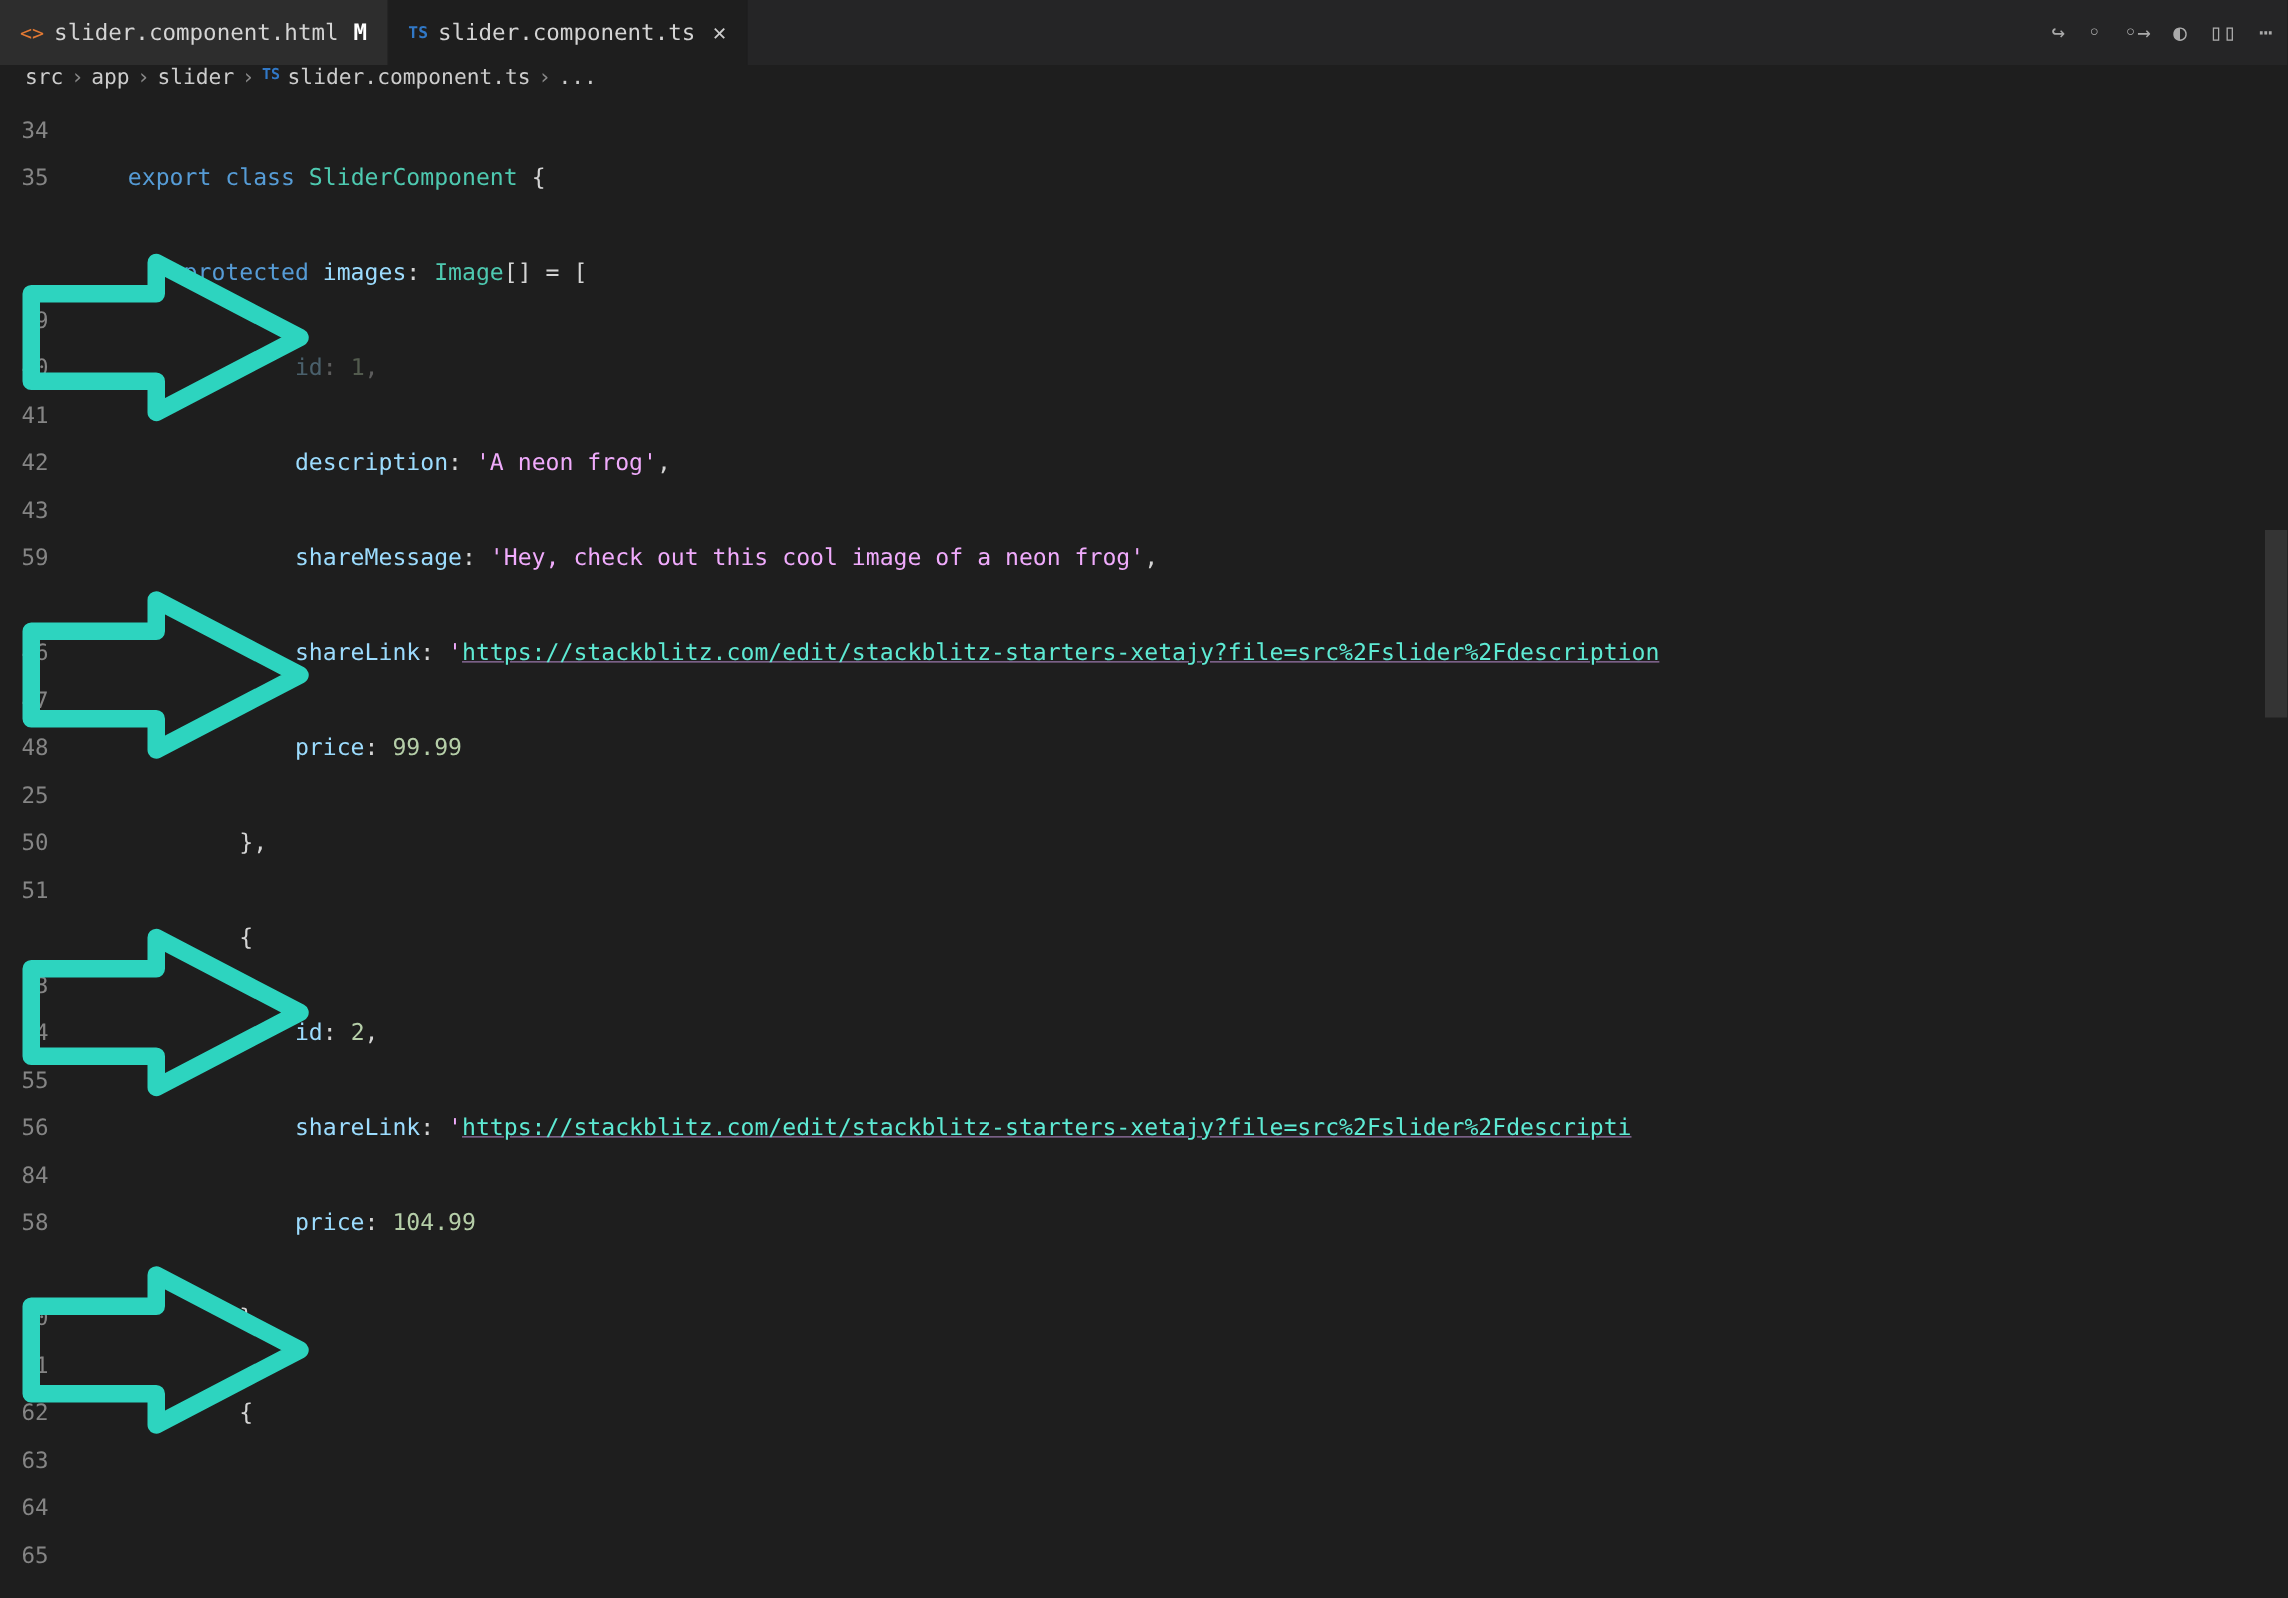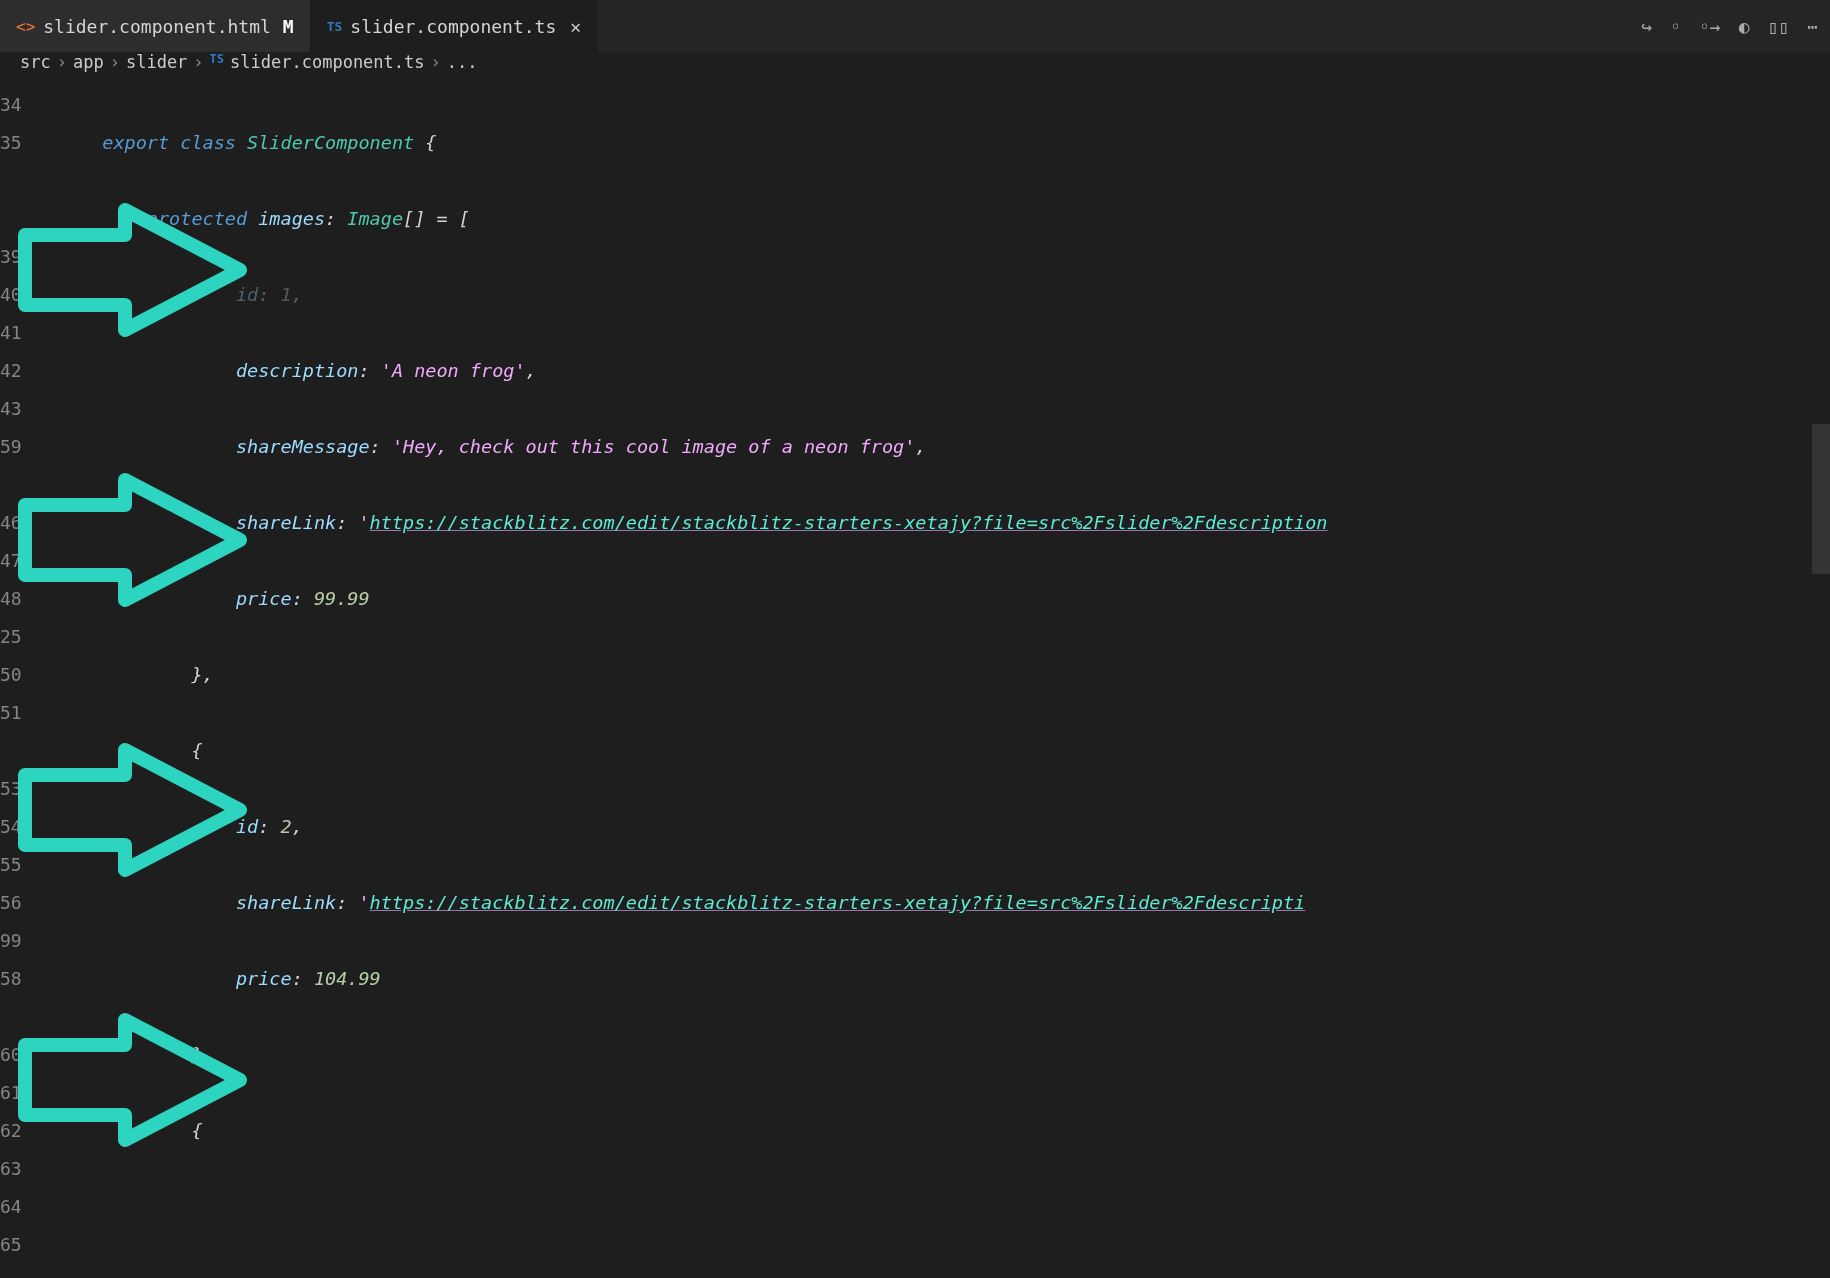--- a/index.html
+++ b/index.html
@@ -68,37 +68,36 @@
 .breadcrumbs .ts-icon { color: #3178c6; font-weight: bold; font-size: 12px; }
 
 
 .editor {
   position: relative;
   height: calc(100% - 84px);
   display: flex;
 }
 .gutter {
   width: 80px;
-  text-align: left;
+  text-align: center;
   padding-right: 24px;
   color: #858585;
   user-select: none;
   line-height: 38px;
   font-size: 18px;
   padding-top: 2px;
 }
 .gutter .ln { height: 38px; }
 .code {
   flex: 1;
   line-height: 38px;
   white-space: pre;
   font-size: 18.5px;
   padding-top: 2px;
   overflow: hidden;
-  font-style: italic;
 }
 .code .line { height: 38px; }
 
 
 .kw { color: #569cd6; }
 .cls { color: #4ec9b0; }
 .prop { color: #9cdcfe; }
 .str { color: #f0abfc; }
 .num { color: #b5cea8; }
 .punc { color: #d4d4d4; }
@@ -177,21 +176,21 @@
     <div class="ln">47</div>
     <div class="ln">48</div>
     <div class="ln">25</div>
     <div class="ln">50</div>
     <div class="ln">51</div>
     <div class="ln"></div>
     <div class="ln">53</div>
     <div class="ln">54</div>
     <div class="ln">55</div>
     <div class="ln">56</div>
-    <div class="ln">99</div>
+    <div class="ln">84</div>
     <div class="ln">58</div>
     <div class="ln"></div>
     <div class="ln">60</div>
     <div class="ln">61</div>
     <div class="ln">62</div>
     <div class="ln">63</div>
     <div class="ln">64</div>
     <div class="ln">65</div>
   </div>
 

